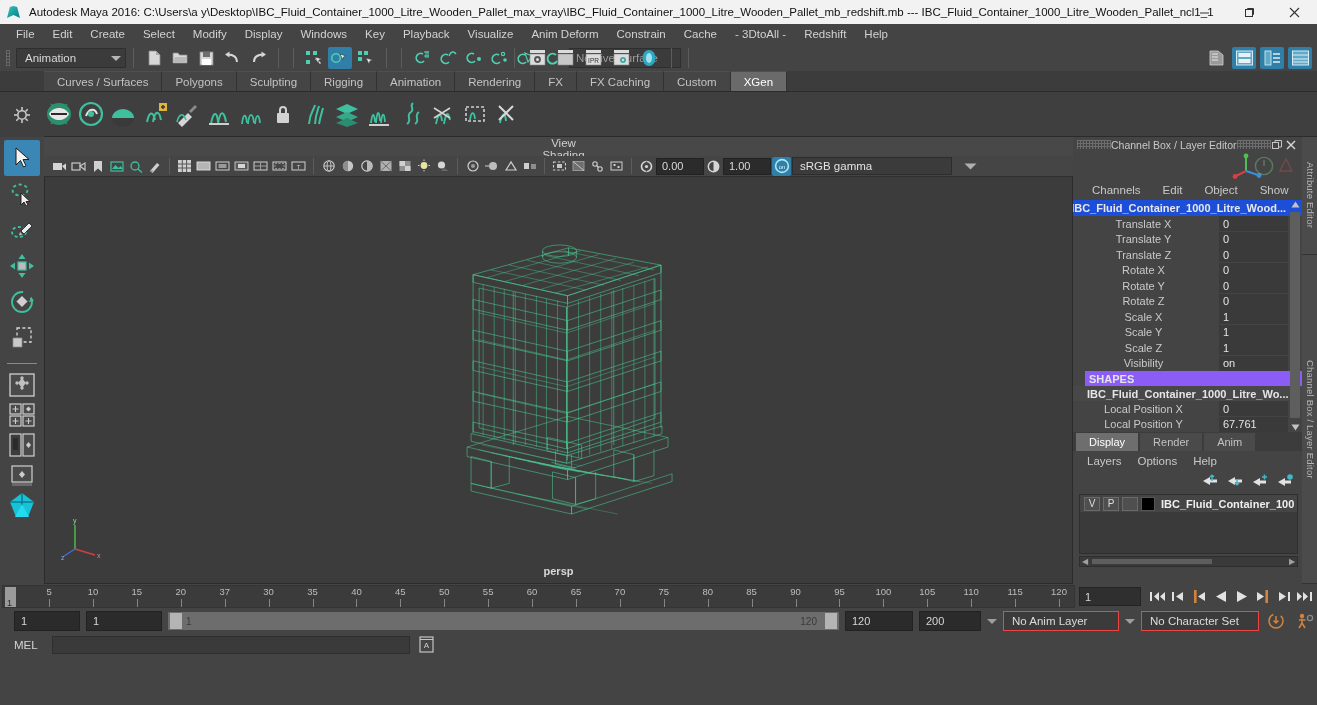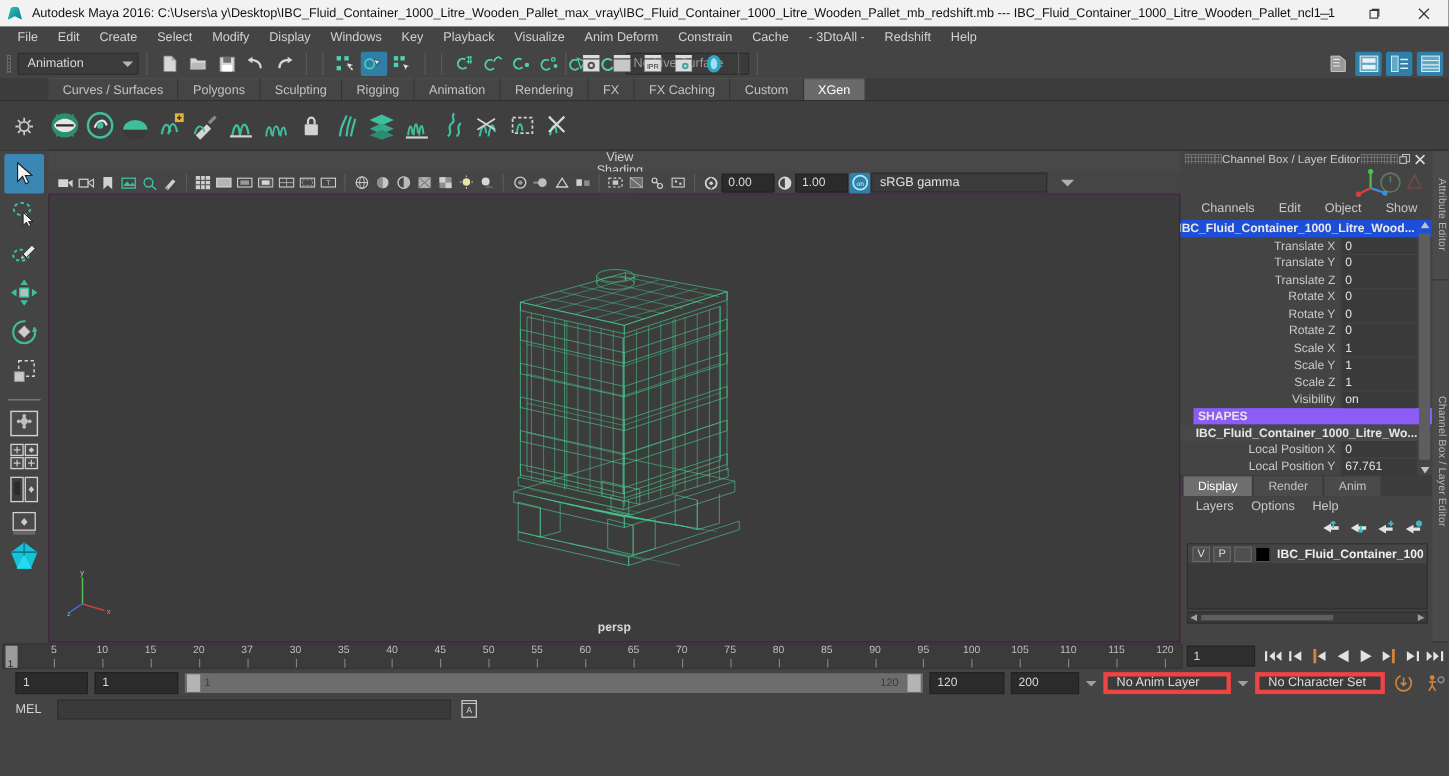--- a/index.html
+++ b/index.html
@@ -124,21 +124,21 @@
   .numfield {
     height: 17px; width: 48px; background: #2b2b2b; border: 1px solid #222;
     color: #d9d9d9; font-size: 11px; display:flex; align-items:center; padding-left: 5px;
   }
   .gammacombo {
     height: 18px; width: 160px; background: #3b3b3b; border: 1px solid #2d2d2d;
     display:flex; align-items:center; padding-left: 7px; font-size: 11.5px; color:#e2e2e2;
     position: relative; justify-content: space-between; padding-right: 4px;
   }
   .viewport {
-    flex: 1 1 auto; background: #701a75; position: relative; overflow: hidden;
+    flex: 1 1 auto; background: #a21caf; position: relative; overflow: hidden;
     border: 1px solid #2b2b2b; border-top: none;
   }
   .persp-label {
     position: absolute; left: 50%; transform: translateX(-50%); bottom: 6px;
     font-size: 11px; color: #d8d8d8; font-weight: bold;
   }
   .axis-gizmo { position: absolute; left: 16px; bottom: 22px; width: 46px; height: 46px; }
 
   
   .rightpanel { width: 244px; background: #444; display: flex; }
@@ -161,21 +161,21 @@
   .cb-header .ttl { flex: 1 1 auto; text-align:center; white-space:nowrap; }
   .cb-gizmo-row { height: 28px; background: #444; position: relative; }
   .cb-menubar { height: 20px; background:#444; display:flex; align-items:center; padding-left:8px; font-size:11.5px; gap:0;}
   .cb-menubar .mi { padding: 0 11px; }
   .cb-objname {
     height: 16px; background: #1d4ed8; color: #e8e8e8; font-size: 11px; font-weight: bold;
     display:flex; align-items:center; justify-content:flex-end; padding-right: 16px; position:relative;
   }
   .attr-list { background: #444; position: relative; }
   .attr-row { height: 15.5px; display: flex; align-items: center; font-size: 11px; }
-  .attr-label { width: 146px; text-align: right; padding-right: 5px; color: #c9c9c9; }
+  .attr-label { width: 146px; text-align: center; padding-right: 5px; color: #c9c9c9; }
   .attr-val { flex:1 1 auto; background: #3a3a3a; height: 15px; display:flex; align-items:center; padding-left: 4px; color: #e4e4e4; margin-right: 14px;}
   .shapes-hdr { font-size: 11px; font-weight: bold; color: #e5e5e5; padding: 2px 0 1px 4px; background:#8b5cf6;margin-left:12px;}
   .shape-name { font-size: 11px; font-weight: bold; color: #e5e5e5; padding-left: 14px; background:#484848; height:15px; display:flex; align-items:center;}
   .cb-scroll { position:absolute; right:2px; top:0; width:10px; bottom:0; }
   .cb-scroll .thumb { position:absolute; left:0; right:0; background:#5e5e5e; border-radius:1px;}
 
   .layer-tabs { display:flex; height:19px; background:#3c3c3c; padding-left:3px; align-items:flex-end;}
   .ltab { height:18px; padding:0 13px; font-size:11px; display:flex; align-items:center; background:#4a4a4a; color:#c2c2c2; margin-right:2px;}
   .ltab.active { background:#6e6e6e; color:#fff; }
   .layer-menubar { height:19px; display:flex; align-items:center; padding-left:6px; font-size:11.5px; background:#444;}
@@ -213,21 +213,21 @@
     height: 20px; background: #2b2b2b; border: 1px solid #222; color: #d6d6d6; font-size: 11px;
     display: flex; align-items: center; padding-left: 6px;
   }
   .rangebar {
     flex: 1 1 auto; height: 18px; background: #6d6d6d; position: relative; display:flex;
     align-items:center; border-radius:1px;
   }
   .rangebar .handle { width: 12px; height: 16px; background: #b4b4b4; position: absolute; top:1px;}
   .rangebar .lbl { position:absolute; font-size:10px; color:#3a3a3a;}
   .dropdown {
-    height: 20px; background: #3b3b3b; border: 4px solid #ef4444; color: #dcdcdc; font-size: 11.5px;
+    height: 20px; background: #3b3b3b; border: 1px solid #ef4444; color: #dcdcdc; font-size: 11.5px;
     display: flex; align-items: center; padding: 0 8px;
   }
   .ddarrow { width:0;height:0;border-left:5px solid transparent;border-right:5px solid transparent;border-top:5px solid #9e9e9e;}
 
   .mel-row { height: 23px; background: #444; display: flex; align-items: center; padding-left: 14px; gap: 6px;}
   .mel-label { font-size: 11.5px; color: #d2d2d2; width: 32px; }
   .mel-input { flex: 0 0 auto; width: 358px; height: 18px; background: #3a3a3a; border: 1px solid #2e2e2e;}
   .mel-result {
     flex: 1 1 auto; height: 19px; background: #3f3f3f; border: 1px solid #333; color: #d8d8d8;
     font-size: 11px; display:flex; align-items:center; padding-left: 6px; overflow:hidden; white-space:nowrap;

